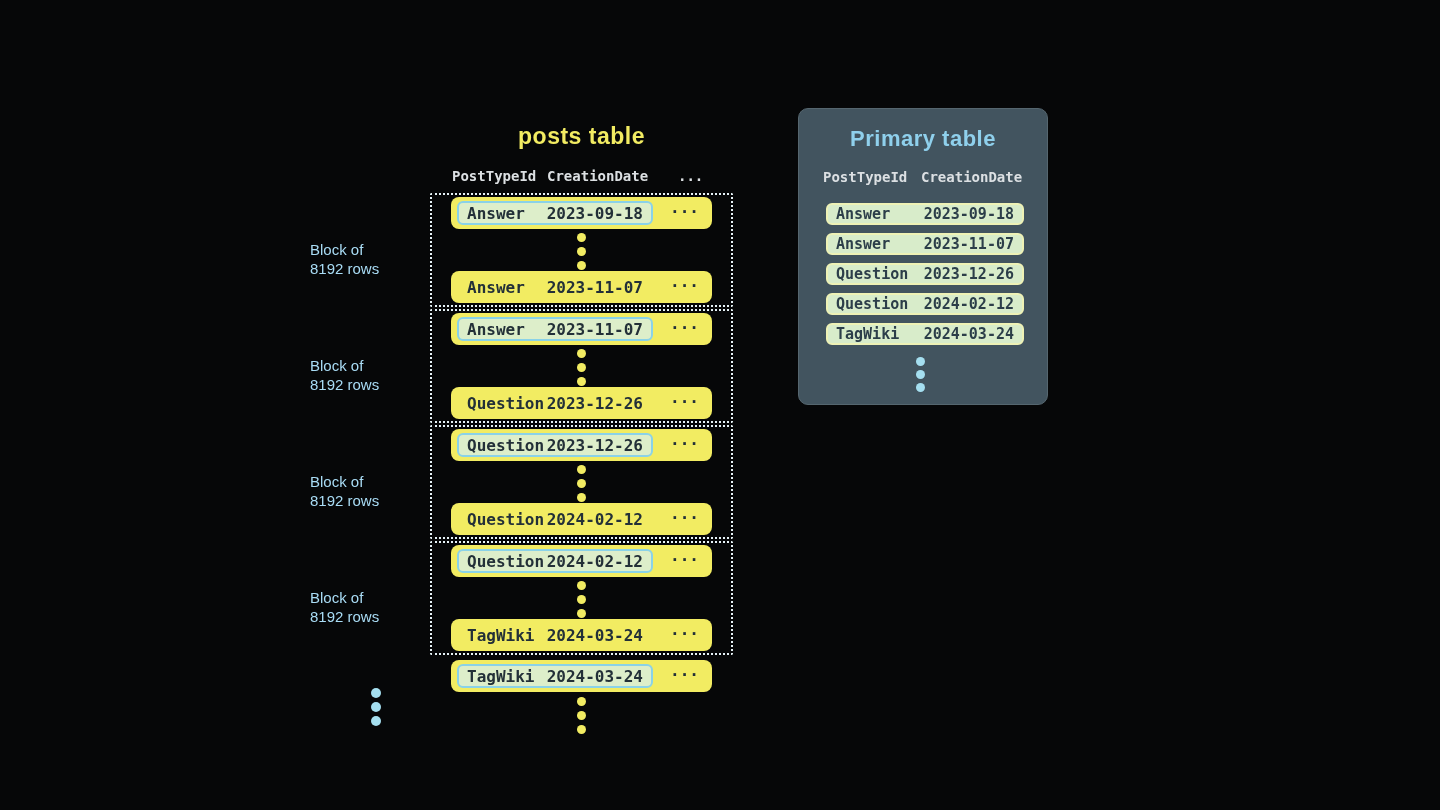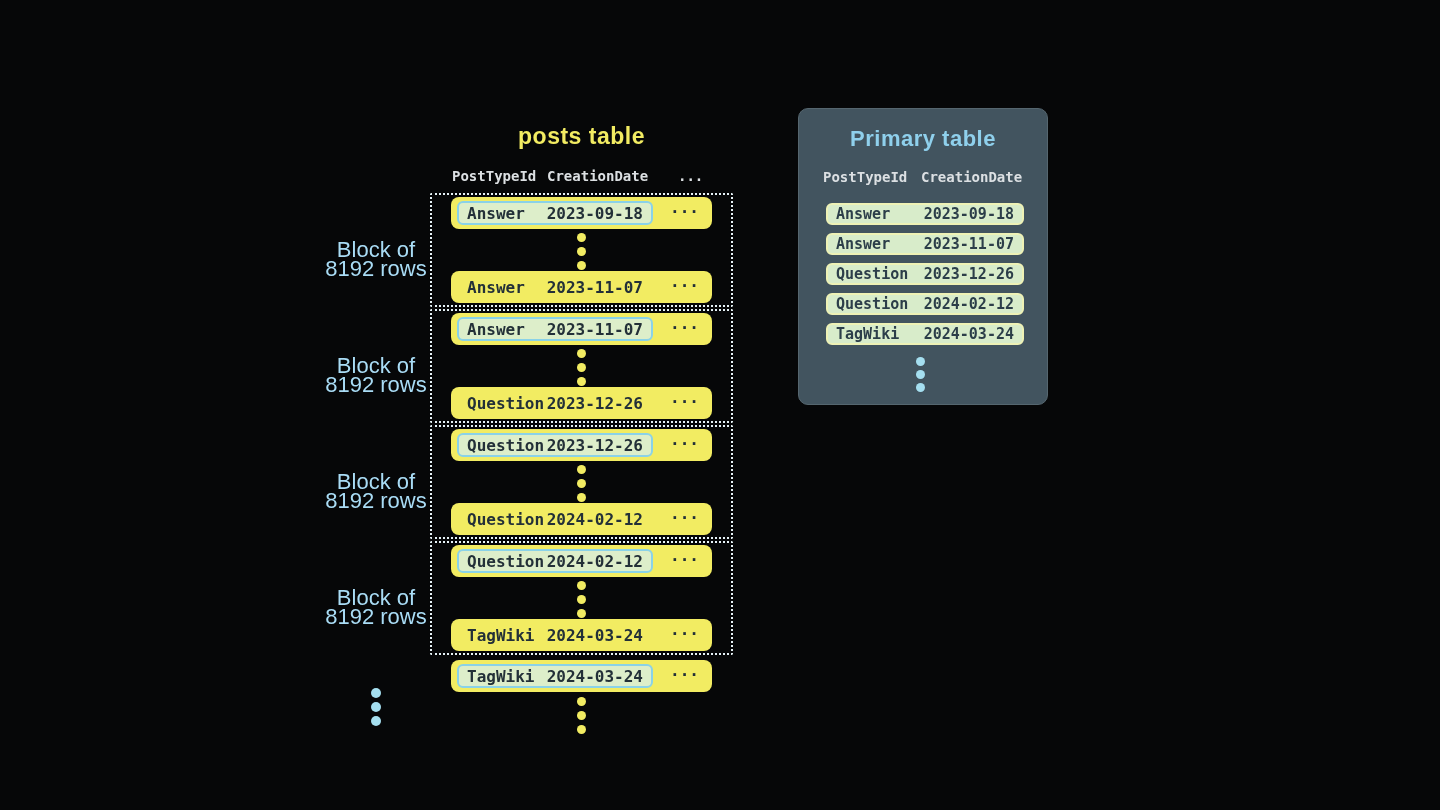--- a/index.html
+++ b/index.html
@@ -14,22 +14,22 @@
     position:absolute;left:430px;top:123px;width:303px;text-align:center;
     font-size:23px;font-weight:600;color:var(--yellow);letter-spacing:.5px;
   }
   .hdr{position:absolute;font-size:14px;color:var(--header-text);font-family:"DejaVu Sans Mono","Liberation Mono",monospace;font-weight:700;}
 
   .block{
     position:absolute;left:430px;width:303px;height:114px;box-sizing:border-box;
     border:2px dotted var(--dotted);border-radius:2px;
   }
   .block-label{
-    position:absolute;left:310px;width:132px;text-align:center;
-    font-size:22px;line-height:19px;color:var(--label-blue);
+    position:absolute;left:310px;width:132px;text-align:left;
+    font-size:15px;line-height:19px;color:var(--label-blue);
   }
   .prow{
     position:absolute;left:451px;width:261px;height:32px;
     background:var(--yellow);border-radius:8px;
   }
   .pill{
     position:absolute;left:6px;top:4px;width:196px;height:24px;box-sizing:border-box;
     display:flex;justify-content:space-between;align-items:center;padding:0 8px;
     border-radius:6px;border:2px solid transparent;
     font-family:"DejaVu Sans Mono","Liberation Mono",monospace;

